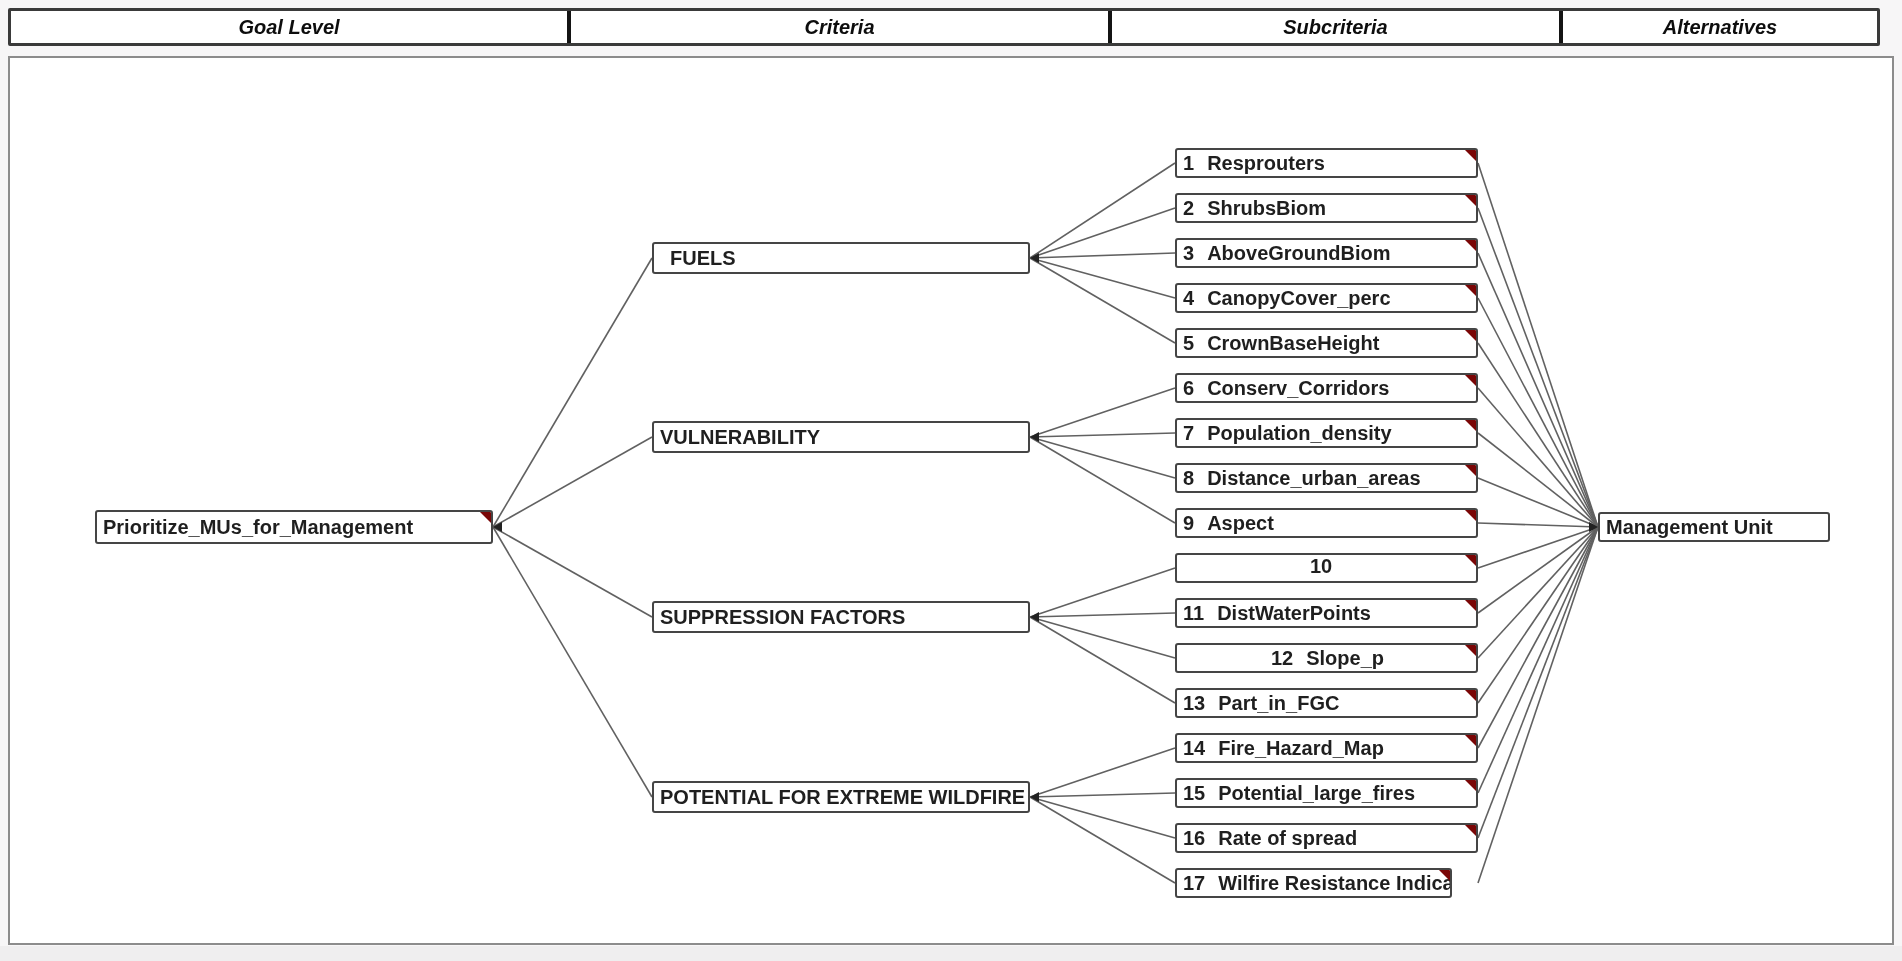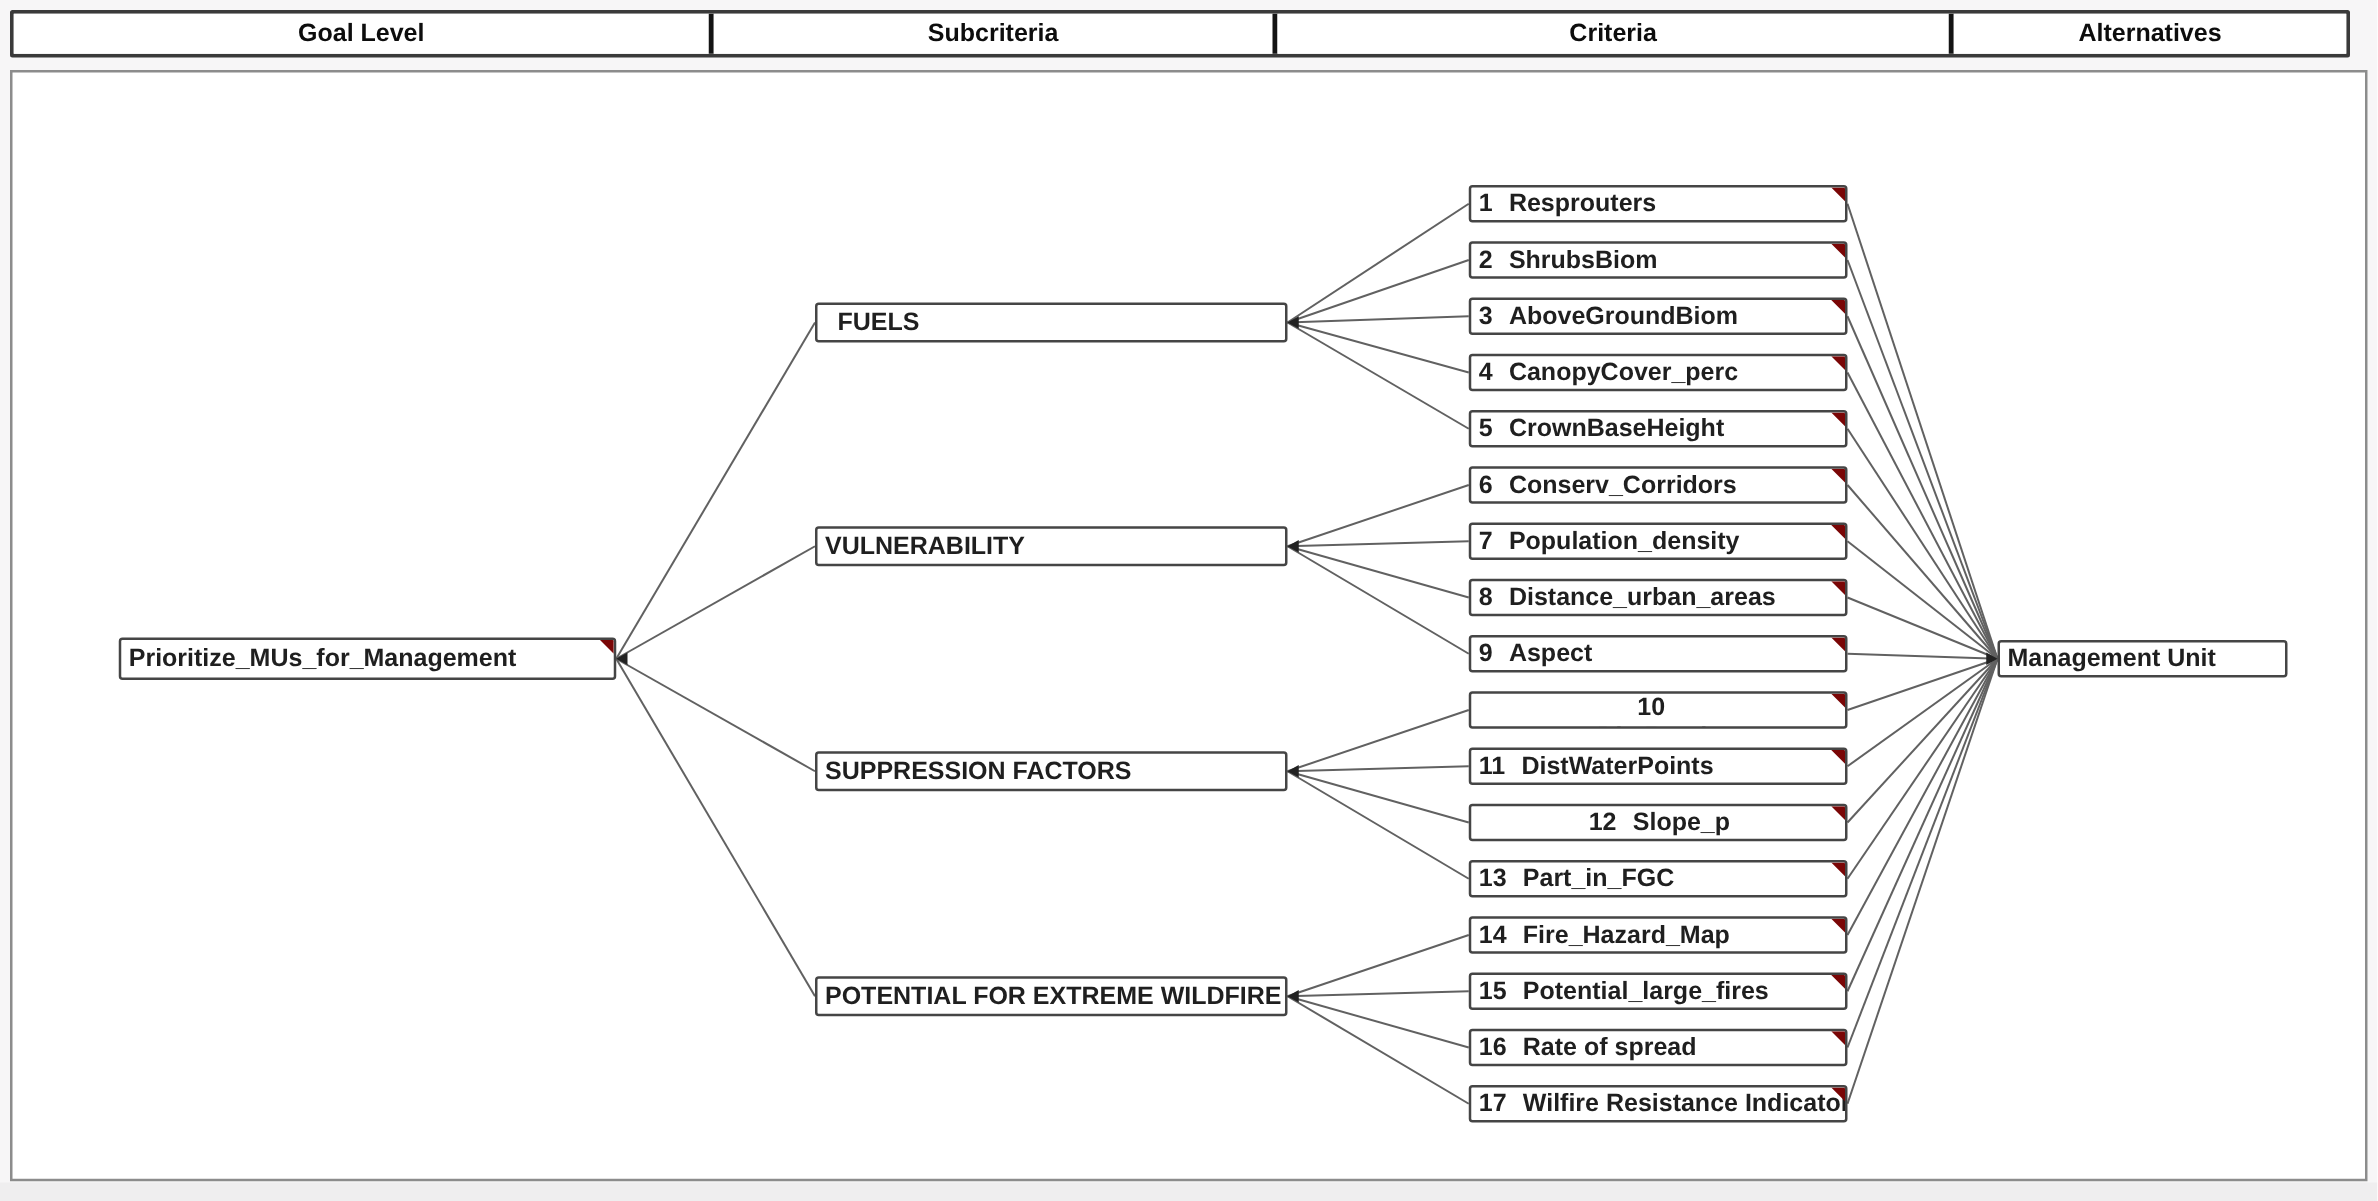--- a/index.html
+++ b/index.html
@@ -4,21 +4,21 @@
 <style>
   html,body{margin:0;padding:0;}
   .stage{
     position:relative;width:1902px;height:961px;overflow:hidden;
     background:#f7f6f7;font-family:"Liberation Sans",sans-serif;
   }
   
   .header-bar{
     position:absolute;left:8px;top:8px;width:1872px;height:38px;
     display:flex;background:#fff;border:3px solid #3a3a3a;border-radius:2px;
-    box-sizing:border-box;z-index:4;
+    box-sizing:border-box;z-index:4;font-style:italic;
   }
   .header-cell{
     display:flex;align-items:center;justify-content:center;
     border-right:4px solid #141414;background:#fff;box-sizing:border-box;
   }
   .header-cell:last-child{border-right:none;}
   .header-cell .hlbl{
     font-size:20px;font-weight:bold;color:#0d0d0d;white-space:nowrap;
   }
   
@@ -61,25 +61,25 @@
 </style>
 </head>
 <body>
 
 <div class="stage">
 
   <div class="header-bar">
     <div class="header-cell" style="flex:0 1 560px">
       <span class="hlbl">Goal Level</span>
     </div>
+    <div class="header-cell" style="flex:0 1 541px">
+      <span class="hlbl">Criteria</span>
+    </div>
     <div class="header-cell" style="flex:0 1 451px">
       <span class="hlbl">Subcriteria</span>
-    </div>
-    <div class="header-cell" style="flex:0 1 541px">
-      <span class="hlbl">Criteria</span>
     </div>
     <div class="header-cell" style="flex:0 1 314px">
       <span class="hlbl">Alternatives</span>
     </div>
   </div>
 
   <div class="panel"></div>
   <div class="bottom-strip"></div>
 
   <svg class="wires" id="wires" width="1902" height="961" viewBox="0 0 1902 961">
@@ -223,21 +223,21 @@
       <div class="node" style="left: 1175px; top: 778px; width: 303px; height: 30px;">
         <span class="lbl num">15</span>
         <span class="lbl">Potential_large_fires</span>
         <span class="flag"></span>
       </div>
       <div class="node" style="left: 1175px; top: 823px; width: 303px; height: 30px;">
         <span class="lbl num">16</span>
         <span class="lbl">Rate of spread</span>
         <span class="flag"></span>
       </div>
-      <div class="node" style="left: 1175px; top: 868px; width: 303px; height: 30px;">
+      <div class="node" style="left: 1175px; top: 868px; width: 277px; height: 30px;">
         <span class="lbl num">17</span>
         <span class="lbl">Wilfire Resistance Indicator</span>
         <span class="flag"></span>
       </div>
       <span class="anchor point-left" style="left: 493px; top: 522px;"></span>
       <span class="anchor point-right" style="left: 1589px; top: 522px;"></span>
     </div>
 
 </div>
 

